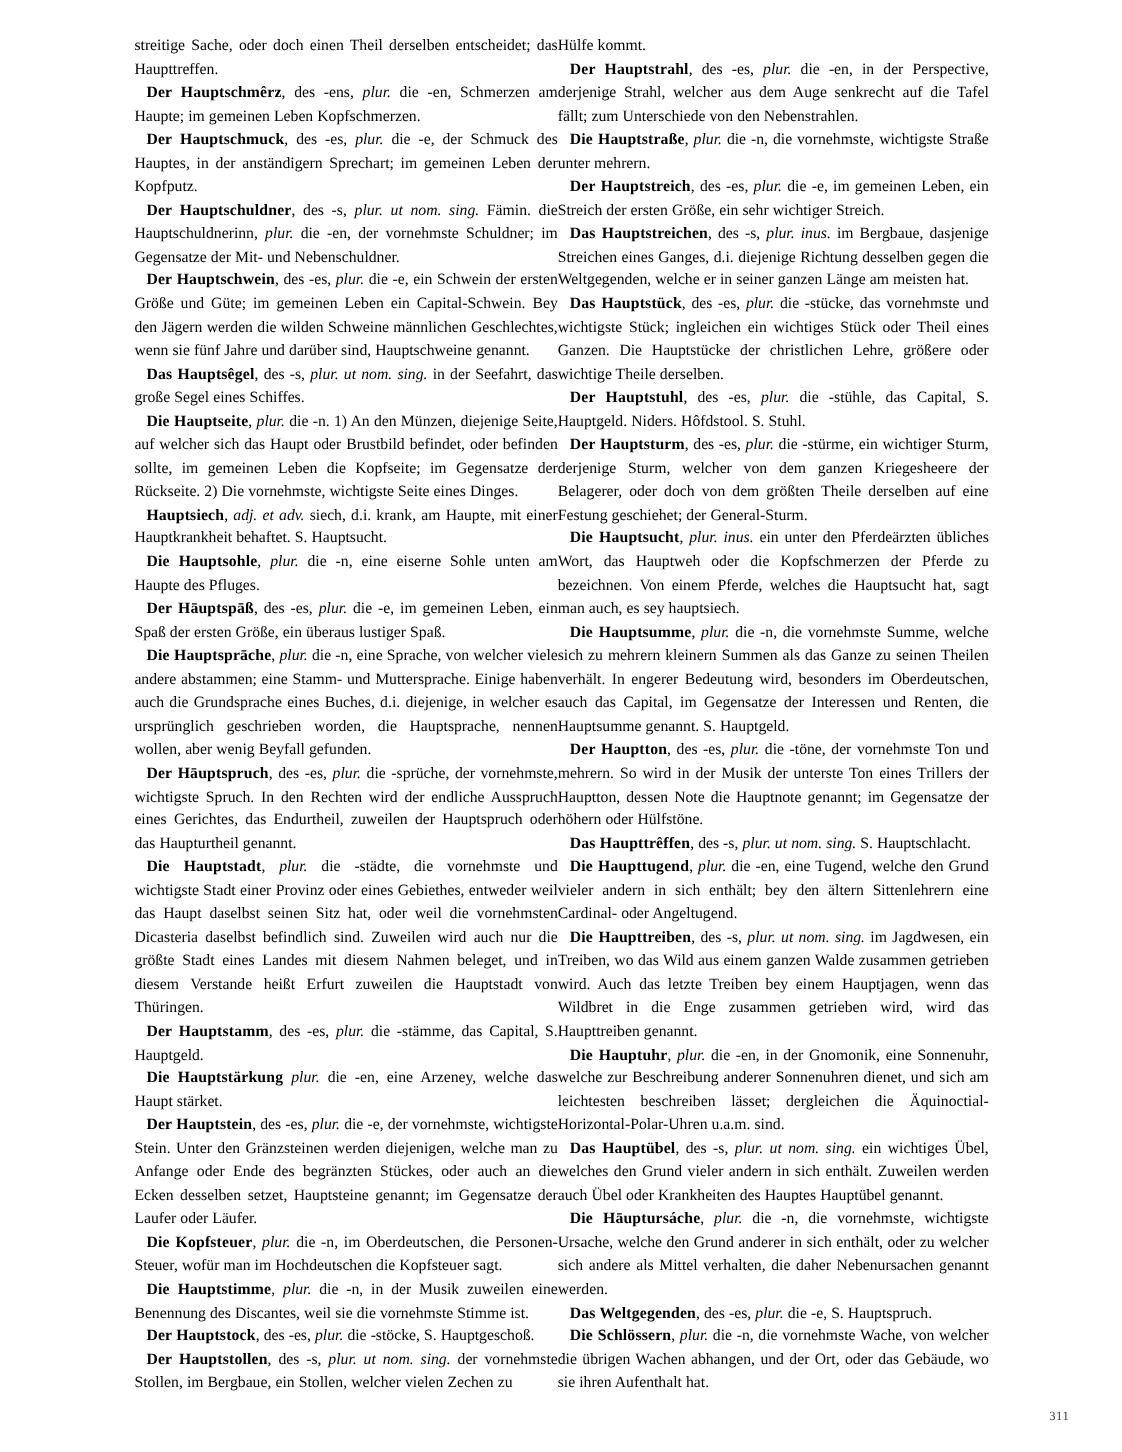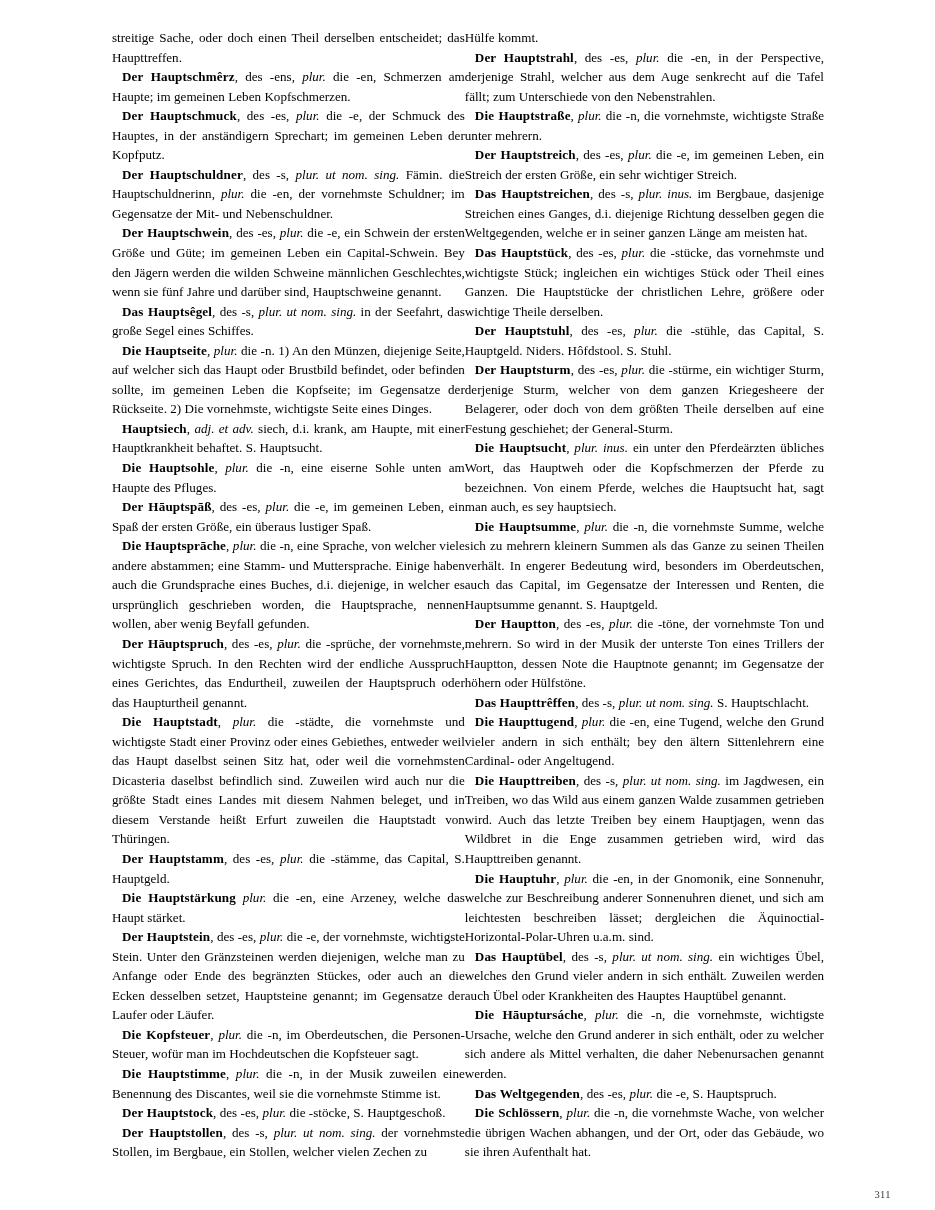--- a/index.html
+++ b/index.html
@@ -60,21 +60,21 @@
     font-weight: bold;
     letter-spacing: 0.15px;
   }
   .it {
     font-style: italic;
   }
 
   #folio {
     position: absolute;
     right: 44px;
-    bottom: 10px;
+    bottom: 24px;
     font-size: 10.5px;
     letter-spacing: 0.4px;
     color: #3a3a3a;
     font-family: "Liberation Serif", "DejaVu Serif", serif;
   }
 </style>
 </head>
 <body>
 
 <div id="page">

